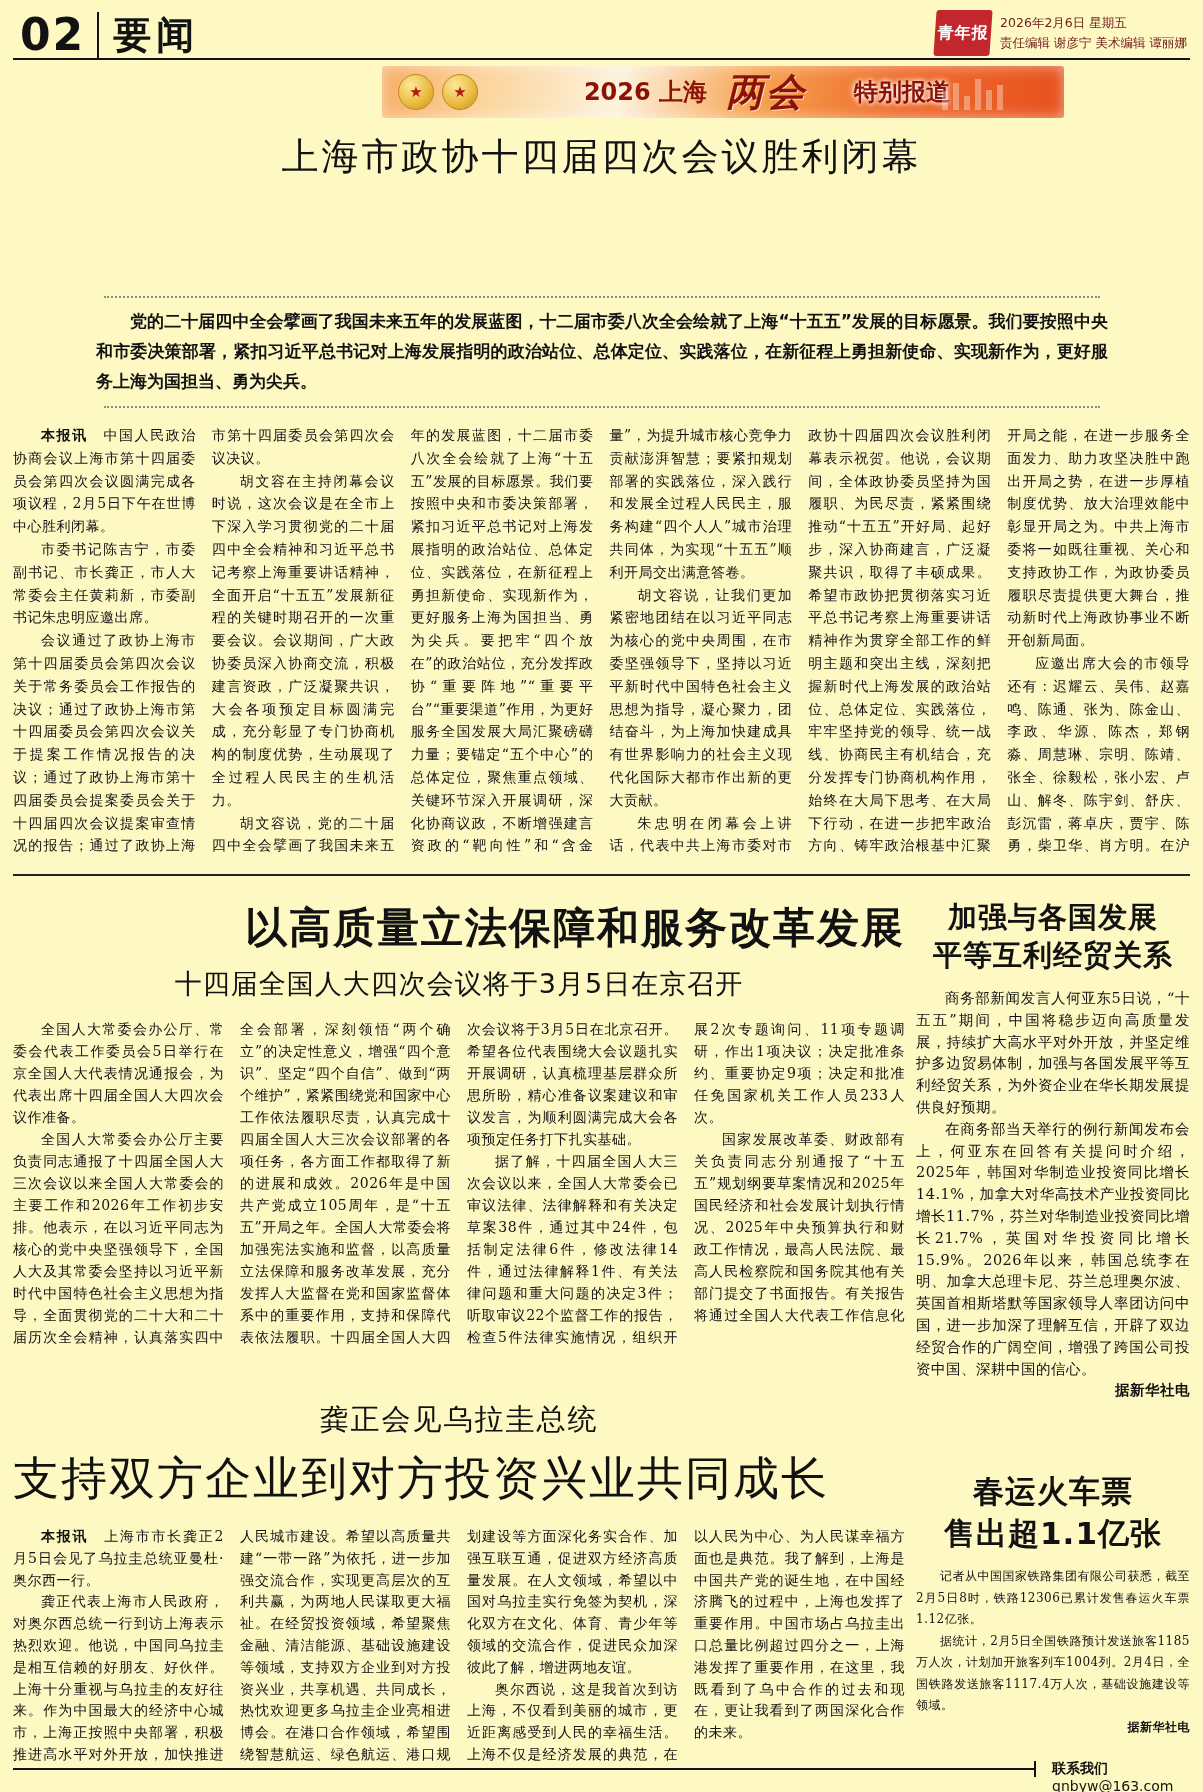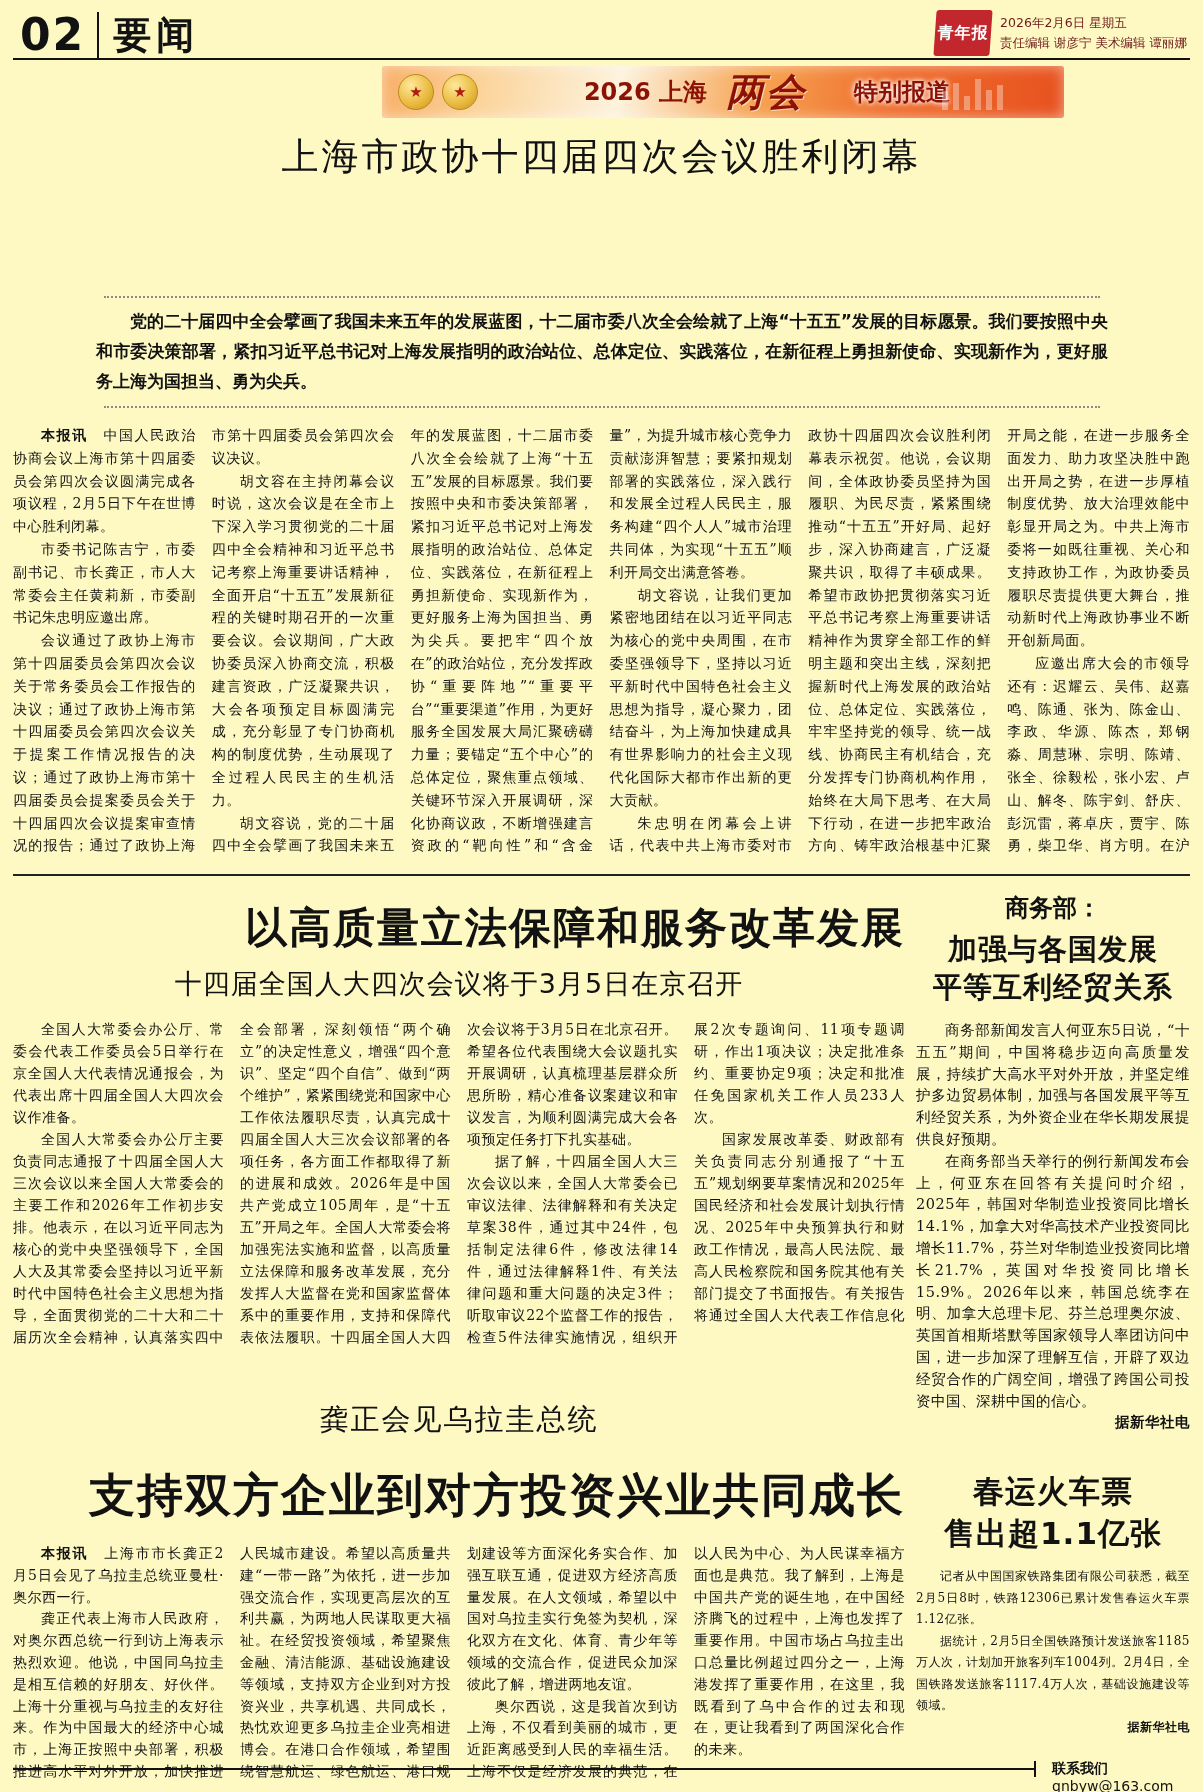--- a/index.html
+++ b/index.html
@@ -66,21 +66,21 @@
   .mofcom .body{margin-top:14px;font-size:14.5px;line-height:21.8px;text-align:justify;
                 letter-spacing:.5px;font-family:"DejaVu Serif",serif;}
   .spring{position:absolute;left:916px;top:1470px;width:274px;}
   .spring .headline{text-align:center;font-size:31px;font-weight:900;line-height:42px;letter-spacing:1px;}
   .spring .body{margin-top:12px;font-size:12px;line-height:21.5px;text-align:justify;
                 letter-spacing:.5px;font-family:"DejaVu Serif",serif;}
 
   
   .mayor{position:absolute;top:1400px;left:13px;width:892px;}
   .mayor .kicker{text-align:center;font-size:29px;font-weight:500;letter-spacing:2px;}
-  .mayor .headline{text-align:right;font-size:46px;font-weight:700;margin-top:25px;letter-spacing:2px;}
+  .mayor .headline{text-align:left;font-size:46px;font-weight:400;margin-top:8px;letter-spacing:2px;}
   .mayor .body{margin-top:16px;height:246px;column-count:4;column-gap:16px;font-size:14px;
                line-height:21.8px;text-align:justify;letter-spacing:.5px;overflow:hidden;
                font-family:"DejaVu Serif",serif;}
 
   
   .footer-rule{position:absolute;left:13px;top:1768px;width:1022px;height:2px;background:#111;}
   .footer-tick{position:absolute;left:1034px;top:1761px;width:2px;height:16px;background:#111;}
   .footer-text{position:absolute;left:1052px;top:1760px;font-size:14px;}
   .footer-text b{margin-right:10px;}
 </style>
@@ -142,21 +142,20 @@
     <div class="subtitle">十四届全国人大四次会议将于3月5日在京召开</div>
     <div class="body">
         <p class="para">全国人大常委会办公厅、常委会代表工作委员会5日举行在京全国人大代表情况通报会，为代表出席十四届全国人大四次会议作准备。</p>
         <p class="para">全国人大常委会办公厅主要负责同志通报了十四届全国人大三次会议以来全国人大常委会的主要工作和2026年工作初步安排。他表示，在以习近平同志为核心的党中央坚强领导下，全国人大及其常委会坚持以习近平新时代中国特色社会主义思想为指导，全面贯彻党的二十大和二十届历次全会精神，认真落实四中全会部署，深刻领悟“两个确立”的决定性意义，增强“四个意识”、坚定“四个自信”、做到“两个维护”，紧紧围绕党和国家中心工作依法履职尽责，认真完成十四届全国人大三次会议部署的各项任务，各方面工作都取得了新的进展和成效。2026年是中国共产党成立105周年，是“十五五”开局之年。全国人大常委会将加强宪法实施和监督，以高质量立法保障和服务改革发展，充分发挥人大监督在党和国家监督体系中的重要作用，支持和保障代表依法履职。十四届全国人大四次会议将于3月5日在北京召开。希望各位代表围绕大会议题扎实开展调研，认真梳理基层群众所思所盼，精心准备议案建议和审议发言，为顺利圆满完成大会各项预定任务打下扎实基础。</p>
         <p class="para">据了解，十四届全国人大三次会议以来，全国人大常委会已审议法律、法律解释和有关决定草案38件，通过其中24件，包括制定法律6件，修改法律14件，通过法律解释1件、有关法律问题和重大问题的决定3件；听取审议22个监督工作的报告，检查5件法律实施情况，组织开展2次专题询问、11项专题调研，作出1项决议；决定批准条约、重要协定9项；决定和批准任免国家机关工作人员233人次。</p>
         <p class="para">国家发展改革委、财政部有关负责同志分别通报了“十五五”规划纲要草案情况和2025年国民经济和社会发展计划执行情况、2025年中央预算执行和财政工作情况，最高人民法院、最高人民检察院和国务院其他有关部门提交了书面报告。有关报告将通过全国人大代表工作信息化平台向全体代表推送，供各位代表出席大会前参阅。</p>
       </div>
   </div>
 
   <div class="mofcom">
-    <div class="kicker">商务部：</div>
     <div class="headline">
       <div>加强与各国发展</div>
       <div>平等互利经贸关系</div>
     </div>
     <div class="body">
         <p class="para">商务部新闻发言人何亚东5日说，“十五五”期间，中国将稳步迈向高质量发展，持续扩大高水平对外开放，并坚定维护多边贸易体制，加强与各国发展平等互利经贸关系，为外资企业在华长期发展提供良好预期。</p>
         <p class="para">在商务部当天举行的例行新闻发布会上，何亚东在回答有关提问时介绍，2025年，韩国对华制造业投资同比增长14.1%，加拿大对华高技术产业投资同比增长11.7%，芬兰对华制造业投资同比增长21.7%，英国对华投资同比增长15.9%。2026年以来，韩国总统李在明、加拿大总理卡尼、芬兰总理奥尔波、英国首相斯塔默等国家领导人率团访问中国，进一步加深了理解互信，开辟了双边经贸合作的广阔空间，增强了跨国公司投资中国、深耕中国的信心。</p>
         <p class="para sig">据新华社电</p>
       </div>
   </div>

